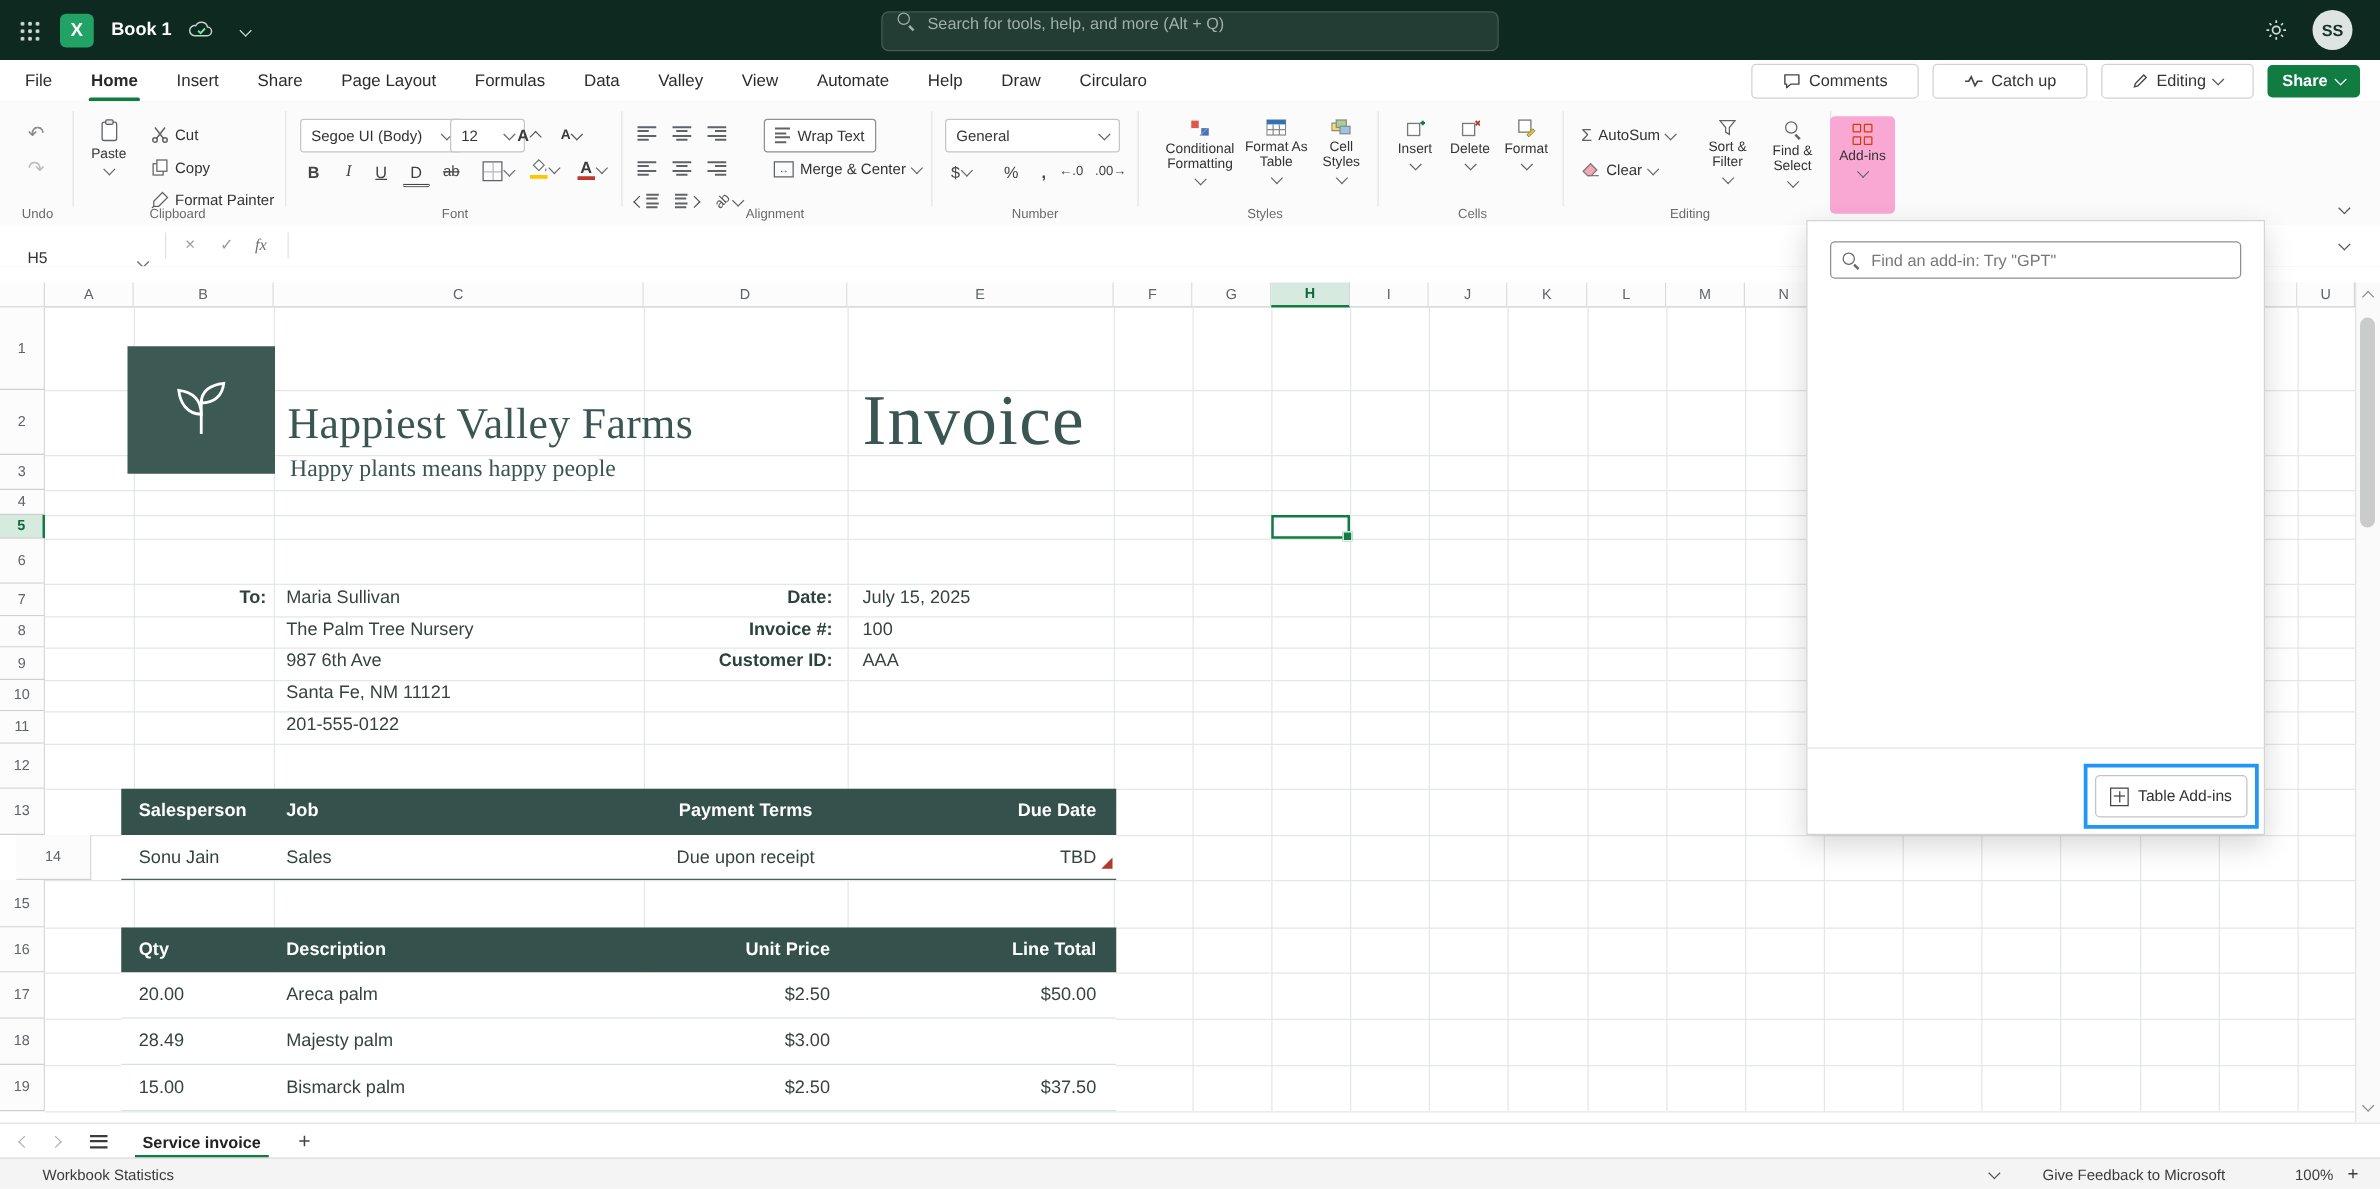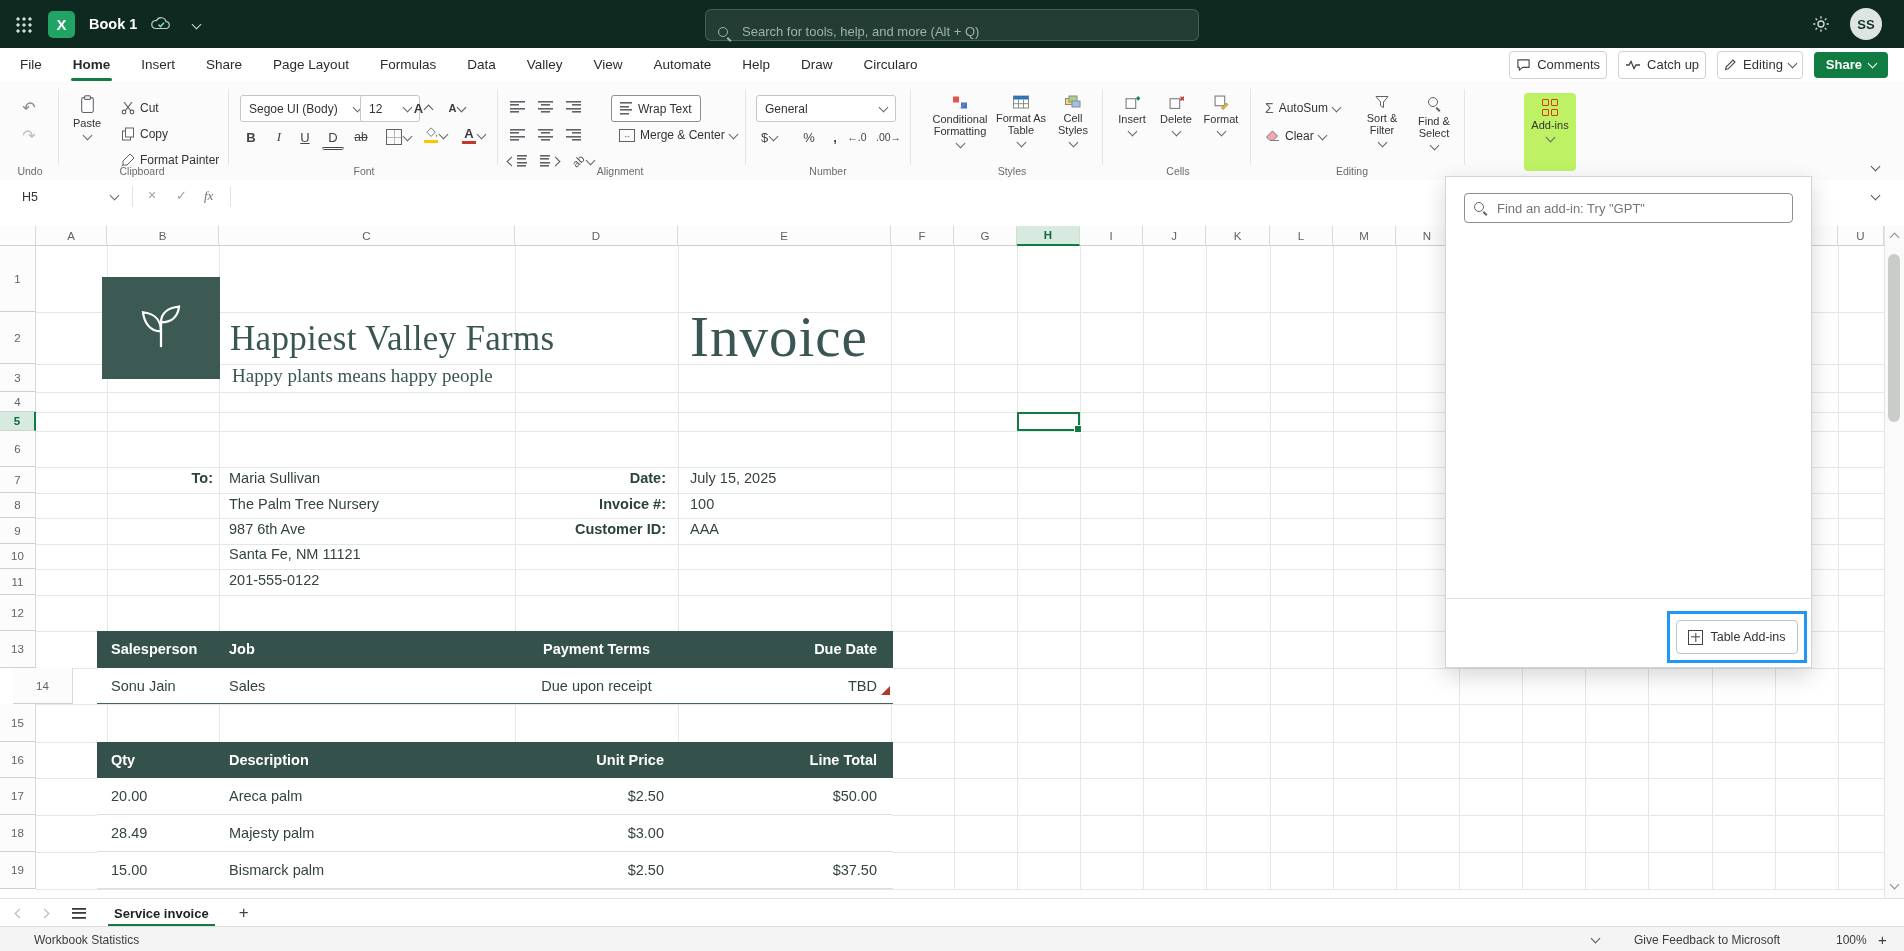--- a/index.html
+++ b/index.html
@@ -1,27 +1,27 @@
 <!DOCTYPE html>
 <html><head>
 <meta charset="utf-8">
 <style>
   html,body{margin:0;padding:0}
   body{width:1904px;height:951px;position:relative;overflow:hidden;background:#fff;
        font-family:"Liberation Sans",sans-serif;-webkit-font-smoothing:antialiased;color:#333}
-  .flex{display:flex;align-items:center}
+  .flex{display:flex;align-items:flex-end}
 
   
   #topbar{position:absolute;left:0;top:0;width:1904px;height:48px;background:#0E2A20;display:flex;align-items:center}
   .waffle{width:17px;height:17px;background-image:radial-gradient(#cfd9d4 1.5px,transparent 1.7px);background-size:6px 6px;cursor:pointer}
   .xl-icon{width:27px;height:27px;background:#21A366;border-radius:5px;color:#fff;font-weight:700;font-size:15px;
            display:flex;align-items:center;justify-content:center;cursor:pointer}
   .doc-title{color:#fff;font-size:14.5px;font-weight:700}
   .hsearch{position:absolute;left:50%;transform:translateX(-50%);top:9px;width:468px;height:30px;border-radius:6px;
-           background:rgba(255,255,255,.09);border:1px solid rgba(255,255,255,.16);display:flex;align-items:flex-end;gap:9px;padding:0 12px}
+           background:rgba(255,255,255,.09);border:1px solid rgba(255,255,255,.16);display:flex;align-items:flex-start;gap:9px;padding:0 12px}
   .hsearch input{background:transparent;border:none;outline:none;color:#B9C6C0;font-size:13px;width:100%;font-family:inherit}
   .hsearch input::placeholder{color:#9FB1AA}
   .avatar{width:32px;height:32px;border-radius:50%;background:#DDE4E1;color:#14342A;font-weight:700;font-size:13px;
           display:flex;align-items:center;justify-content:center;cursor:pointer}
 
   
   .cv{display:inline-block;width:6px;height:6px;border-right:1.5px solid currentColor;border-bottom:1.5px solid currentColor;
       transform:rotate(45deg);flex:none}
   .cv.l{transform:rotate(135deg)} .cv.r{transform:rotate(-45deg)} .cv.u{transform:rotate(225deg)}
   .mag{position:relative;width:13px;height:13px;flex:none;color:#5f6368}
@@ -45,21 +45,21 @@
   .hamb{width:14px;height:11px;background-repeat:no-repeat;
       background-image:linear-gradient(#3b3b3b,#3b3b3b),linear-gradient(#3b3b3b,#3b3b3b),linear-gradient(#3b3b3b,#3b3b3b);
       background-size:14px 1.8px;background-position:0 0,0 4.5px,0 9px}
 
   
   #menubar{position:absolute;left:0;top:48px;width:1904px;height:33px;background:#fff;border-bottom:1px solid #e7e7e7;display:flex;align-items:center}
   .mtab{position:relative;font-size:13.5px;color:#2b2b2b;padding:0 2px;height:100%;display:flex;align-items:center;cursor:pointer;white-space:nowrap}
   .mtab.active{font-weight:700}
   .mtab.active::after{content:"";position:absolute;left:0;right:0;bottom:0;height:3px;background:#107C41;border-radius:2px}
   .pillbtn{height:26px;border:1px solid #d1d1d1;border-radius:4px;background:#fff;display:flex;align-items:center;gap:6px;
-           padding:0 6px;font-size:13px;color:#333;cursor:pointer;white-space:nowrap}
+           padding:0 24px;font-size:13px;color:#333;cursor:pointer;white-space:nowrap}
   .sharebtn{height:26px;border-radius:4px;background:#107C41;color:#fff;display:flex;align-items:center;gap:7px;
             padding:0 12px;font-size:13px;font-weight:600;cursor:pointer}
 
   
   #ribbon{position:absolute;left:0;top:81px;width:1904px;height:99px;background:#FBFBFB;border-bottom:1px solid #e1e1e1}
   .rdiv{position:absolute;top:8px;height:76px;width:1px;background:#e5e5e5}
   .glab{position:absolute;top:84px;font-size:10.5px;color:#6b6b6b;transform:translateX(-50%);white-space:nowrap}
   .sb{position:absolute;height:22px;display:flex;align-items:center;gap:5px;font-size:12px;color:#333;padding:0 5px;border-radius:3px;cursor:pointer;white-space:nowrap}
   .ib{position:absolute;height:24px;min-width:22px;display:flex;align-items:center;justify-content:center;color:#444;font-size:13px;border-radius:3px;cursor:pointer;gap:2px}
   .bb{position:absolute;top:12px;height:72px;display:flex;flex-direction:column;align-items:center;gap:3px;font-size:11px;
@@ -435,21 +435,21 @@
     <span class="cv" style="color:#666"></span>
   </div>
   <div class="bb" style="left:1410px;width:48px">
     <span class="mag" style="margin-top:2px"></span>
     <span style="margin-top:2px">Find &amp; Select</span>
     <span class="cv" style="color:#666"></span>
   </div>
   <span class="glab" style="left:1352px">Editing</span>
   <div class="rdiv" style="left:1464px"></div>
 
-  <div class="bb" style="left:1524px;width:52px;background:#bef264;border-radius:4px;height:76px">
+  <div class="bb" style="left:1464px;width:52px;background:#f9a8d4;border-radius:4px;height:76px">
     <span class="ic-addins" style="margin-top:4px">
         <span></span>
         <span></span>
         <span></span>
         <span></span>
       </span>
     <span>Add-ins</span>
     <span class="cv" style="color:#666"></span>
   </div>
 

